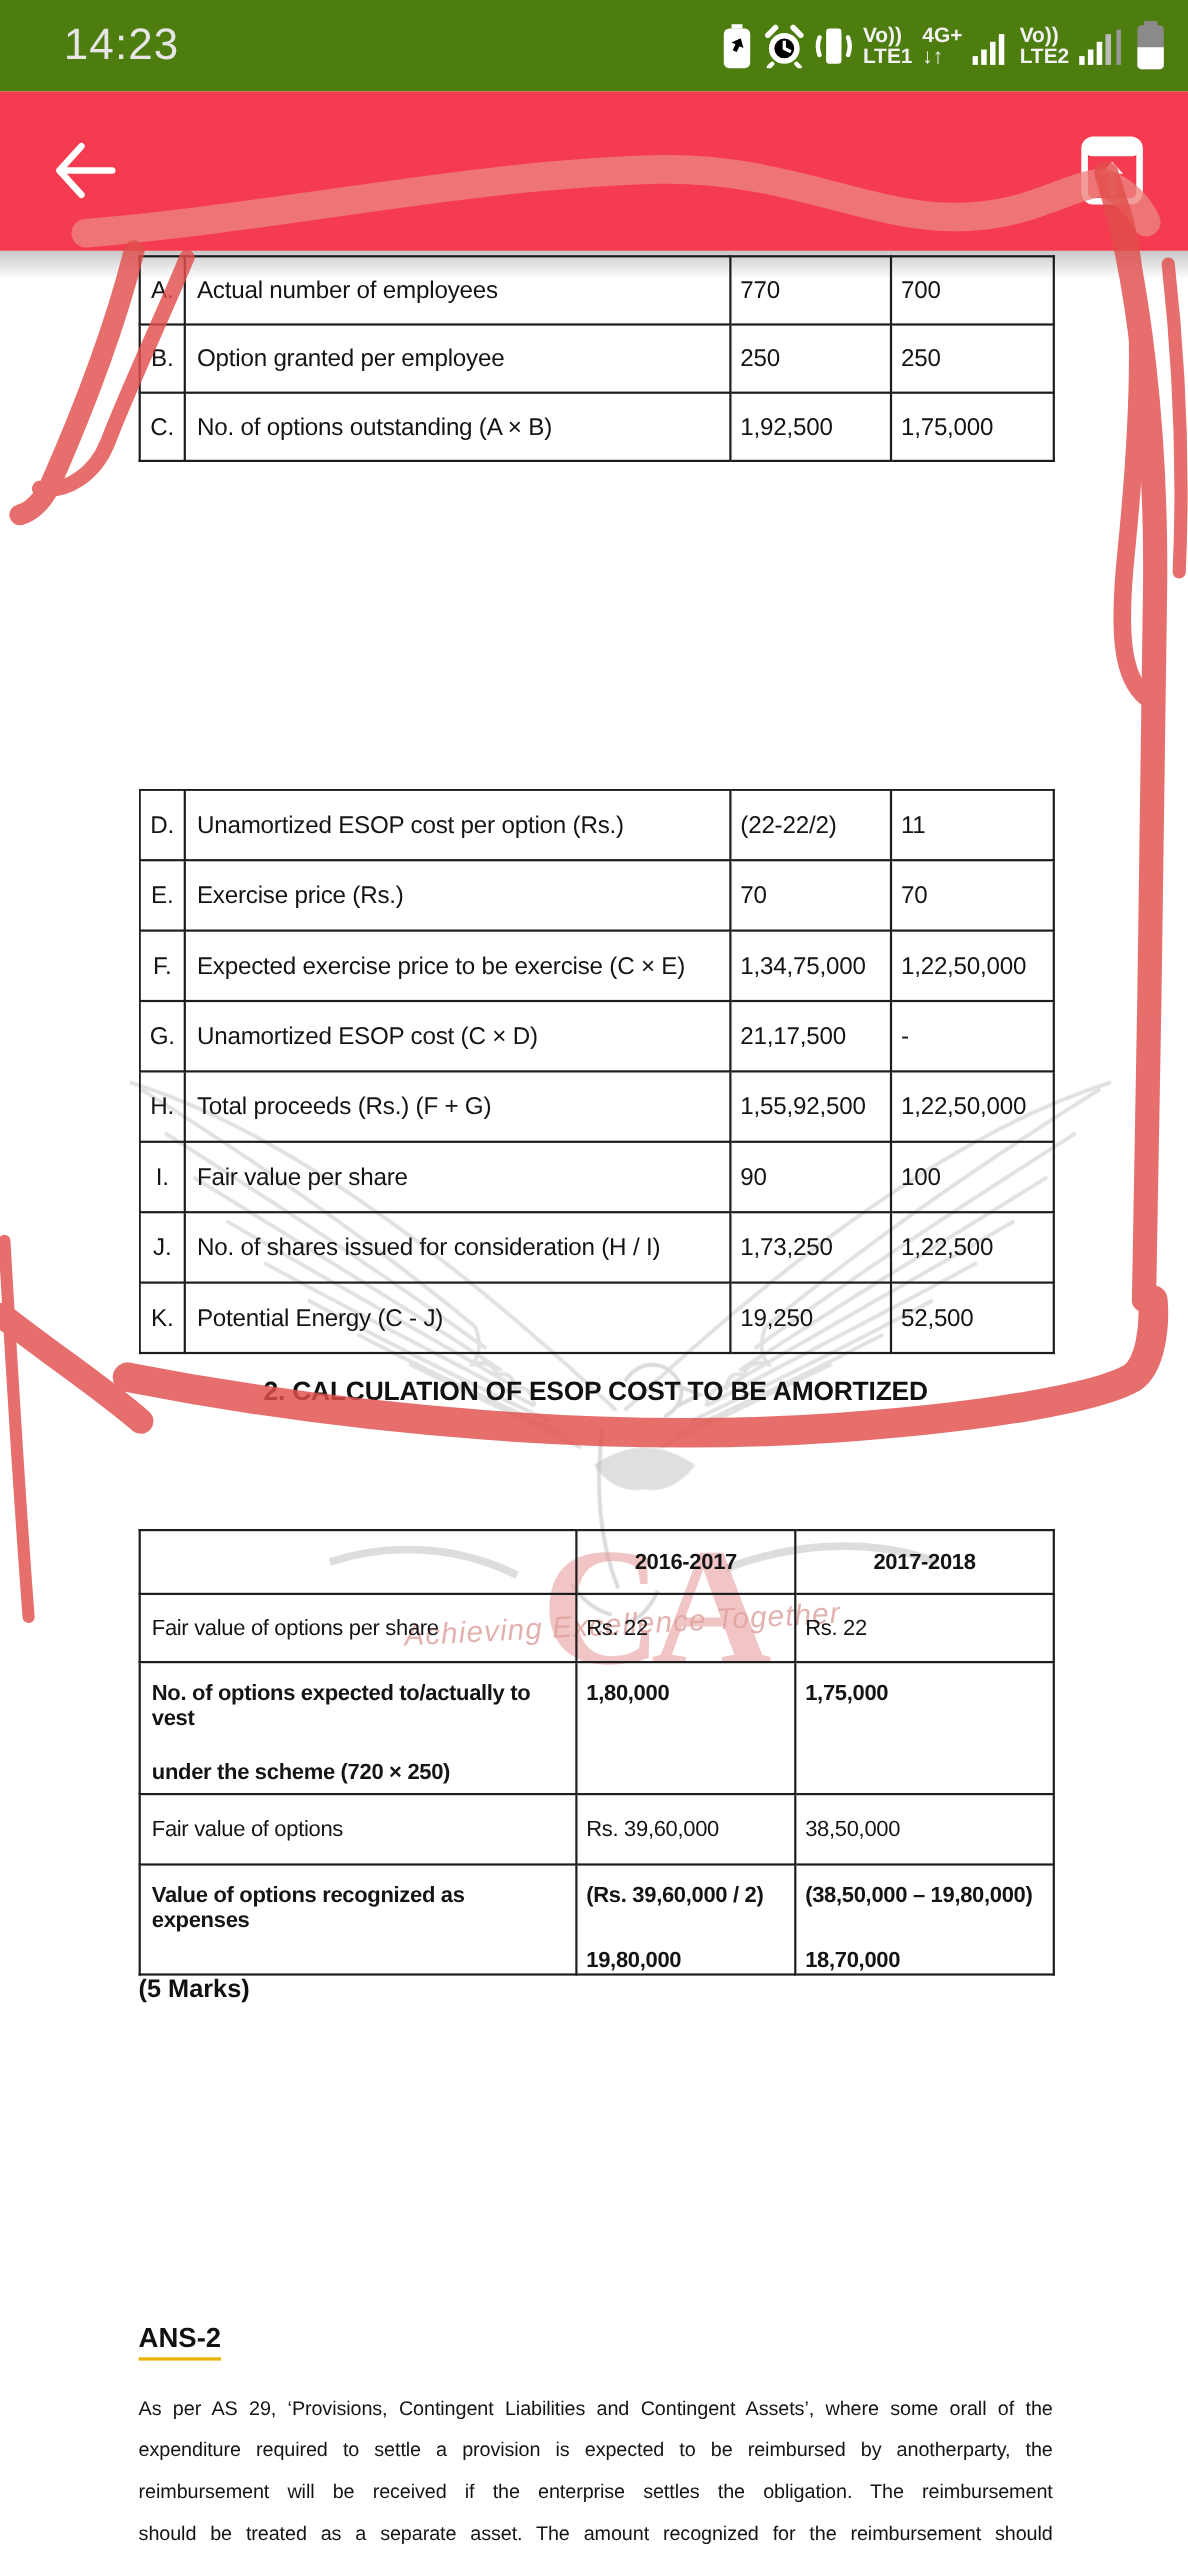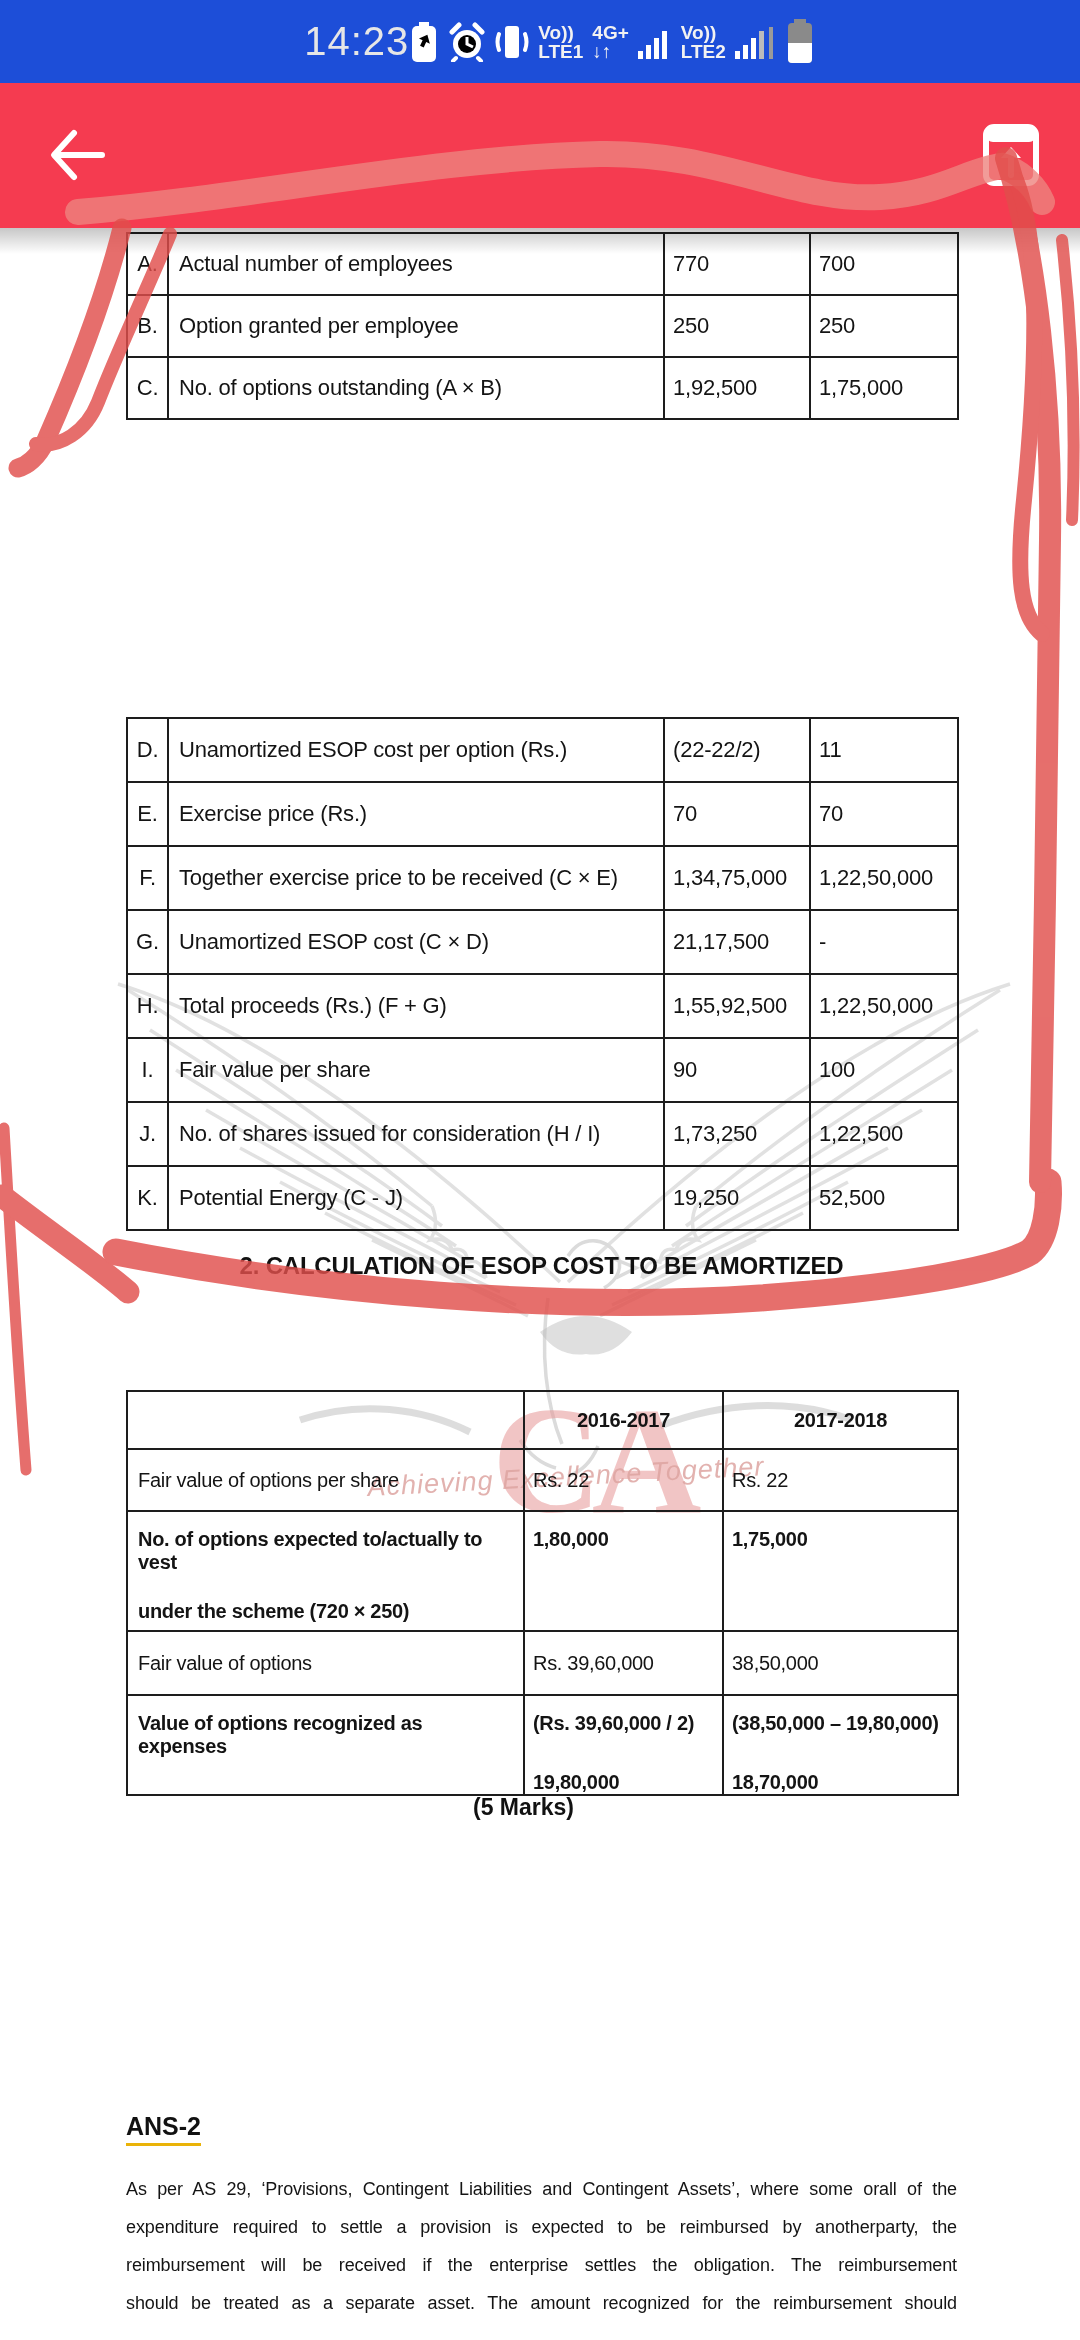--- a/index.html
+++ b/index.html
@@ -1,20 +1,20 @@
 <!DOCTYPE html>
 <html><head>
 <meta charset="utf-8">
 <style>
   html,body{margin:0;padding:0;background:#444;}
   #root{position:relative;width:1080px;height:2340px;background:#ffffff;overflow:hidden;
         font-family:"Liberation Sans",sans-serif;}
   
-  .statusbar{position:absolute;left:0;top:0;width:1080px;height:83px;background:#1d4ed8;
-             display:flex;align-items:center;justify-content:center;z-index:20;}
+  .statusbar{position:absolute;left:0;top:0;width:1080px;height:83px;background:#4d7c0f;
+             display:flex;align-items:center;justify-content:space-between;z-index:20;}
   .sb-time{color:#e6e6e6;font-size:40px;padding-left:58px;letter-spacing:1px;}
   .sb-right{display:flex;align-items:center;gap:9px;padding-right:20px;color:#fff;}
   .sb-stack{display:flex;flex-direction:column;align-items:flex-start;line-height:19px;
             font-size:19px;font-weight:bold;color:#f2f2f2;}
   .sb-ico{display:flex;align-items:center;}
   
   .appbar{position:absolute;left:0;top:83px;width:1080px;height:145px;background:#F53B50;z-index:10;}
   .back-btn{position:absolute;left:44px;top:40px;width:64px;height:64px;}
   .share-btn{position:absolute;left:982px;top:36px;width:58px;height:70px;}
   .topshadow{position:absolute;left:0;top:228px;width:1080px;height:26px;z-index:5;
@@ -33,21 +33,21 @@
   #t3{left:126px;top:1390px;width:831px;font-size:20px;letter-spacing:-0.3px;}
   #t3 tr:nth-child(1){height:58px;} #t3 tr:nth-child(2){height:62px;}
   #t3 tr:nth-child(3){height:120px;} #t3 tr:nth-child(4){height:64px;}
   #t3 tr:nth-child(5){height:98px;}
   #t3 .hd{font-weight:bold;text-align:center;}
   #t3 td.top{vertical-align:top;padding-top:16px;font-weight:bold;}
   #t3 .l2{margin-top:26px;}
   #t3 .vb{margin-top:36px;}
   .sec-title{position:absolute;left:126px;top:1252px;width:831px;text-align:center;
              font-size:24px;font-weight:bold;color:#111;z-index:3;letter-spacing:-0.2px;}
-  .marks{position:absolute;left:108px;top:1794px;width:831px;text-align:center;
+  .marks{position:absolute;left:126px;top:1794px;width:831px;text-align:left;
          font-size:23px;font-weight:bold;color:#111;z-index:3;}
   .ans-head{position:absolute;left:126px;top:2112px;font-size:25px;font-weight:bold;
             color:#111;z-index:3;border-bottom:3px solid #eab308;padding-bottom:2px;}
   .para{position:absolute;left:126px;top:2170px;width:831px;z-index:3;color:#141414;}
   .para .pline{height:38px;line-height:38px;font-size:18px;letter-spacing:-0.1px;
                text-align:justify;text-align-last:justify;white-space:nowrap;}
   
   #watermark{position:absolute;left:0;top:0;z-index:1;pointer-events:none;}
   #marker{position:absolute;left:0;top:0;z-index:40;pointer-events:none;}
 </style>
@@ -212,21 +212,21 @@
         <td class="v">11</td>
       </tr>
       <tr>
         <td class="k">E.</td>
         <td class="d">Exercise price (Rs.)</td>
         <td class="v">70</td>
         <td class="v">70</td>
       </tr>
       <tr>
         <td class="k">F.</td>
-        <td class="d">Together exercise price to be received (C × E)</td>
+        <td class="d">Expected exercise price to be exercise (C × E)</td>
         <td class="v">1,34,75,000</td>
         <td class="v">1,22,50,000</td>
       </tr>
       <tr>
         <td class="k">G.</td>
         <td class="d">Unamortized ESOP cost (C × D)</td>
         <td class="v">21,17,500</td>
         <td class="v">-</td>
       </tr>
       <tr>

